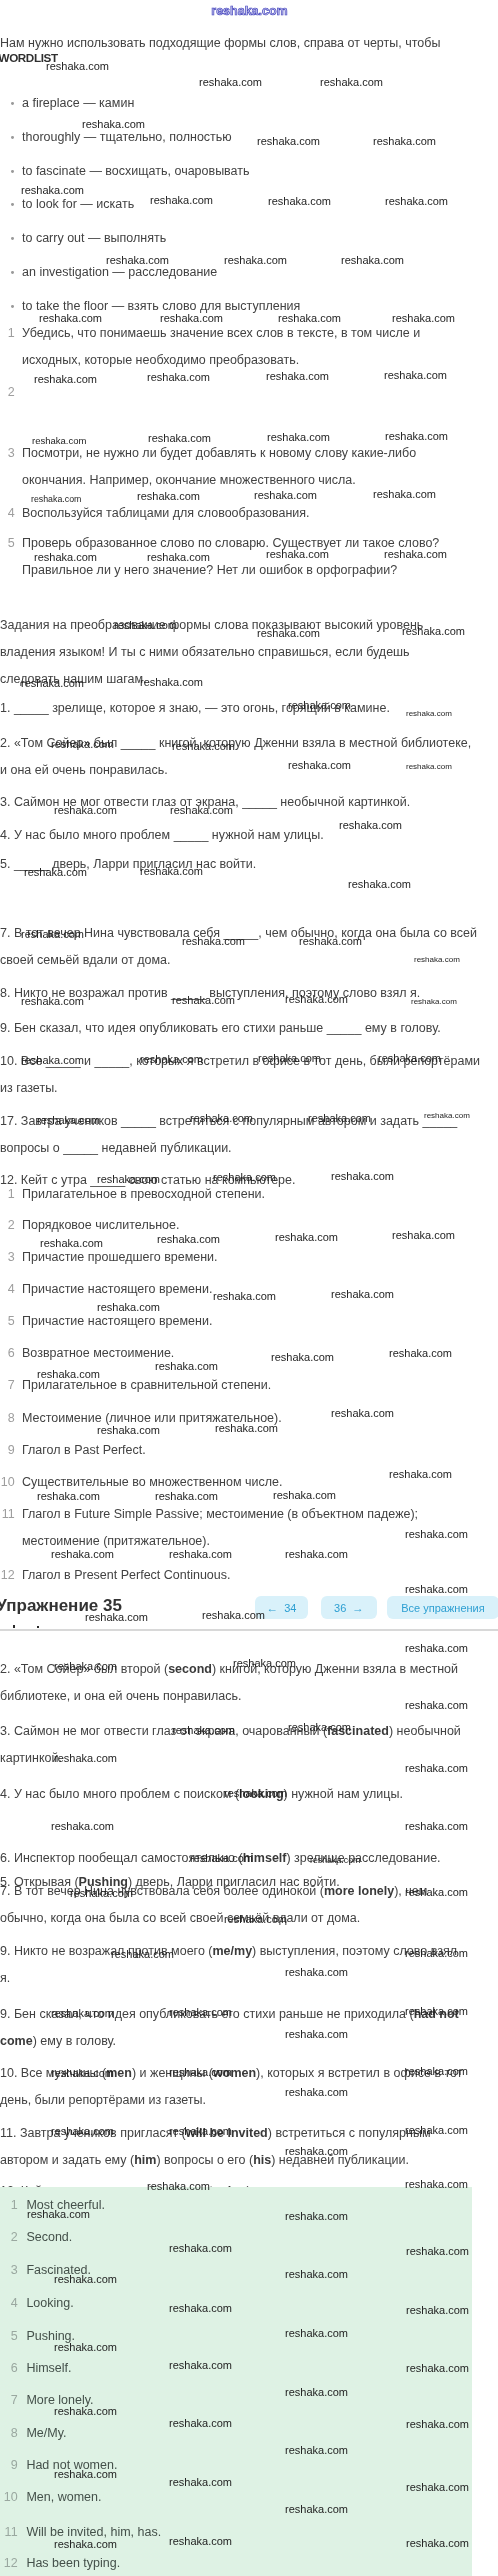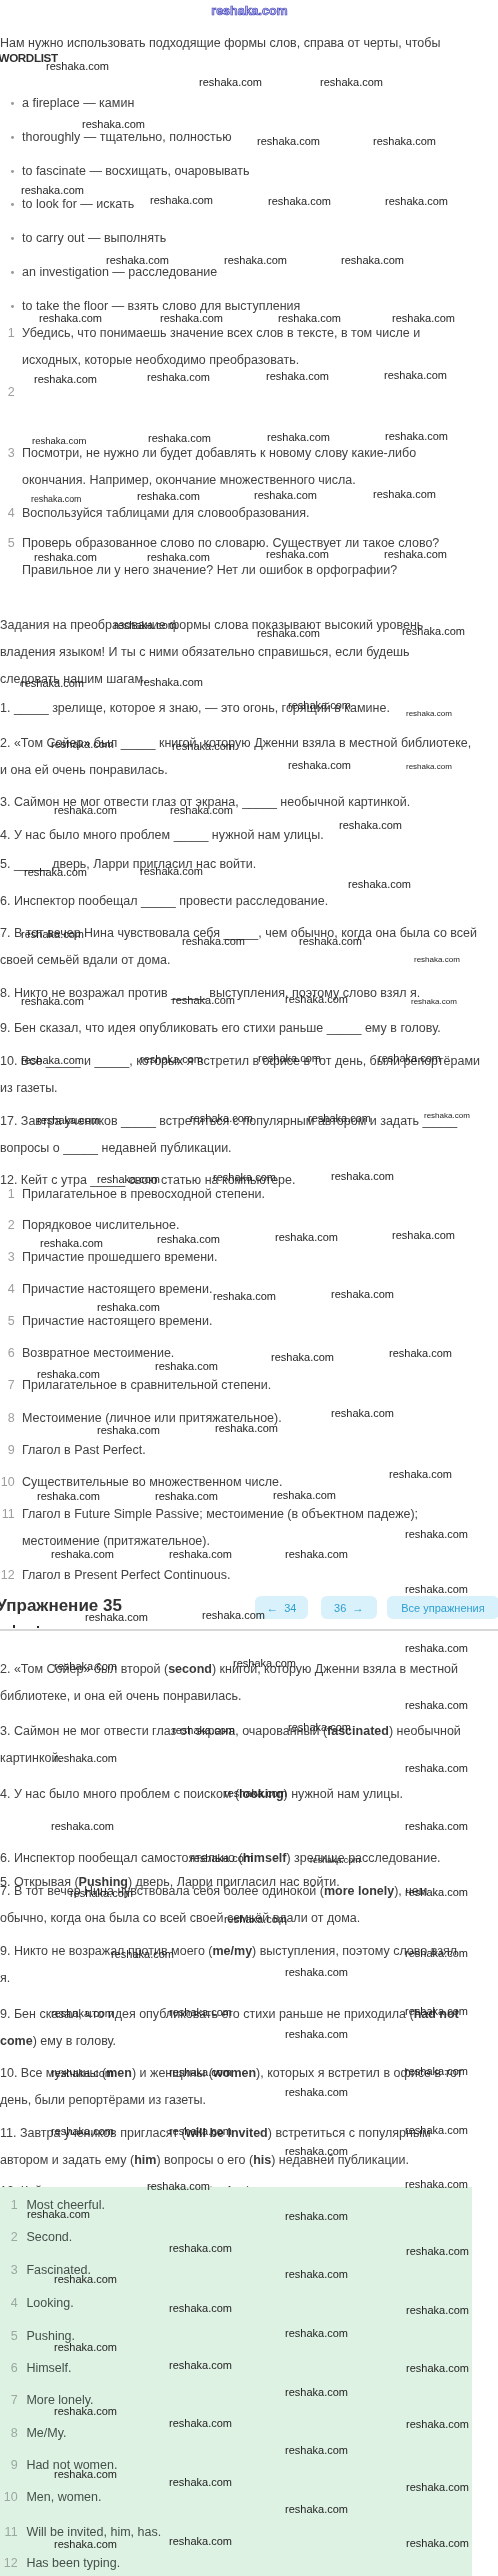--- a/index.html
+++ b/index.html
@@ -217,21 +217,20 @@
   <p class="para" style="top:599px">Задания на преобразование формы слова показывают высокий уровень
 владения языком! И ты с ними обязательно справишься, если будешь
 следовать нашим шагам.</p>
 
   <p class="para" style="top:682px">1. _____ зрелище, которое я знаю, — это огонь, горящий в камине.</p>
   <p class="para" style="top:717px">2. «Том Сойер» был _____ книгой, которую Дженни взяла в местной библиотеке,
 и она ей очень понравилась.</p>
   <p class="para" style="top:776px">3. Саймон не мог отвести глаз от экрана, _____ необычной картинкой.</p>
   <p class="para" style="top:809px">4. У нас было много проблем _____ нужной нам улицы.</p>
   <p class="para" style="top:838px">5. _____ дверь, Ларри пригласил нас войти.</p>
-  <p class="para" style="top:875px">6. Инспектор пообещал _____ провести расследование.</p>
   <p class="para" style="top:907px">7. В тот вечер Нина чувствовала себя _____, чем обычно, когда она была со всей
 своей семьёй вдали от дома.</p>
   <p class="para" style="top:967px">8. Никто не возражал против _____ выступления, поэтому слово взял я.</p>
   <p class="para" style="top:1002px">9. Бен сказал, что идея опубликовать его стихи раньше _____ ему в голову.</p>
   <p class="para" style="top:1035px">10. Все _____ и _____, которых я встретил в офисе в тот день, были репортёрами
 из газеты.</p>
   <p class="para" style="top:1095px">17. Завтра учеников _____ встретиться с популярным автором и задать _____
 вопросы о _____ недавней публикации.</p>
   <p class="para" style="top:1154px">12. Кейт с утра _____ свою статью на компьютере.</p>
 

